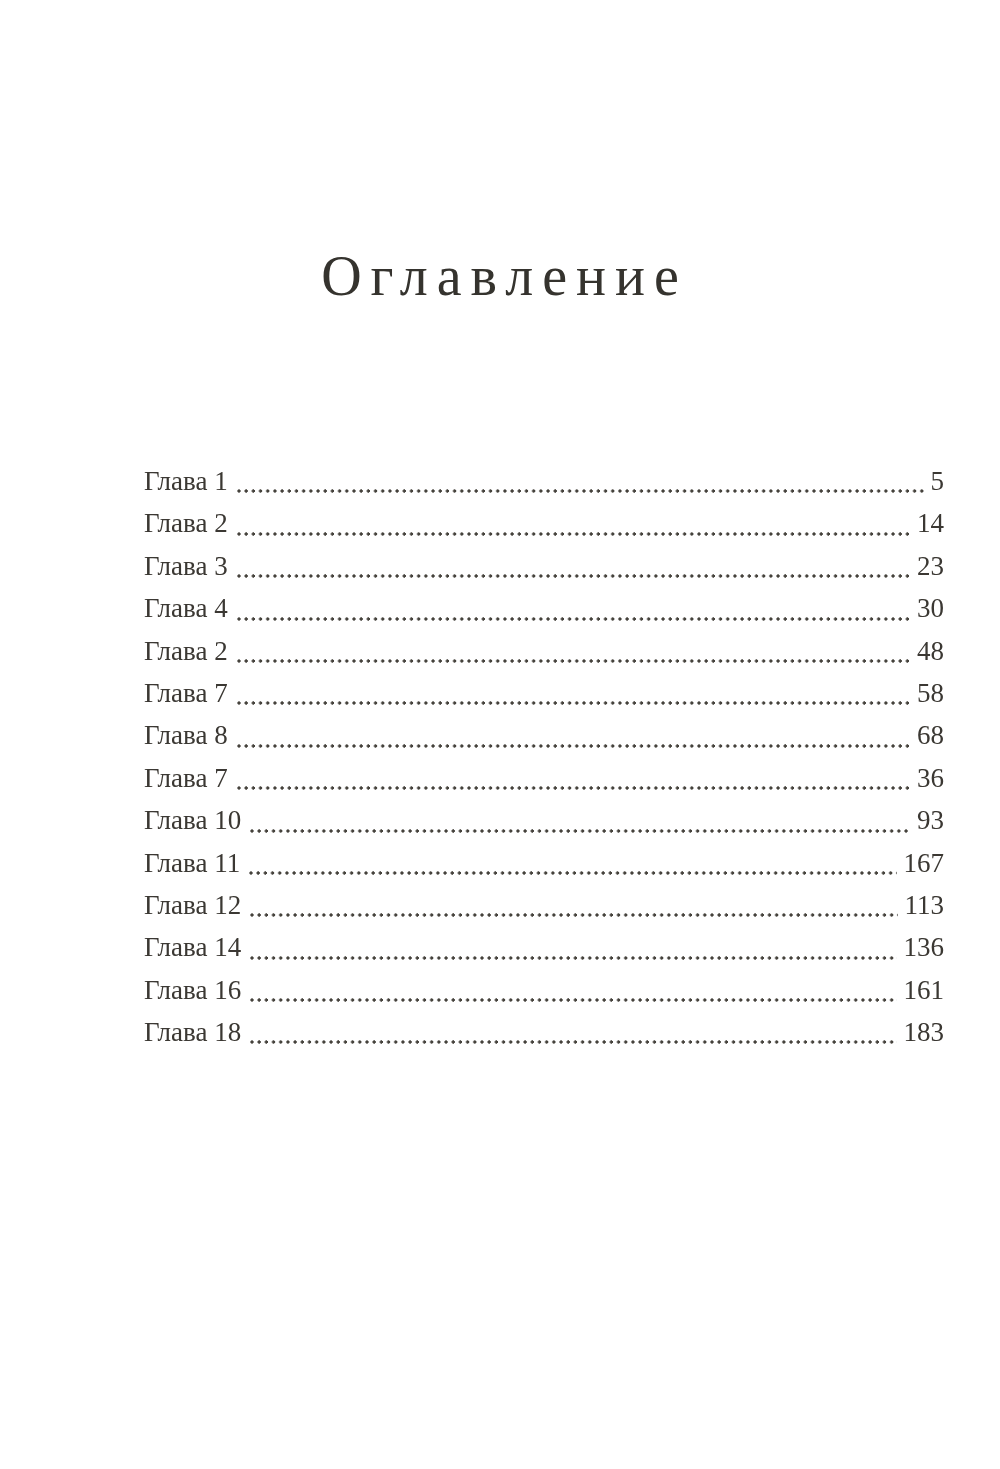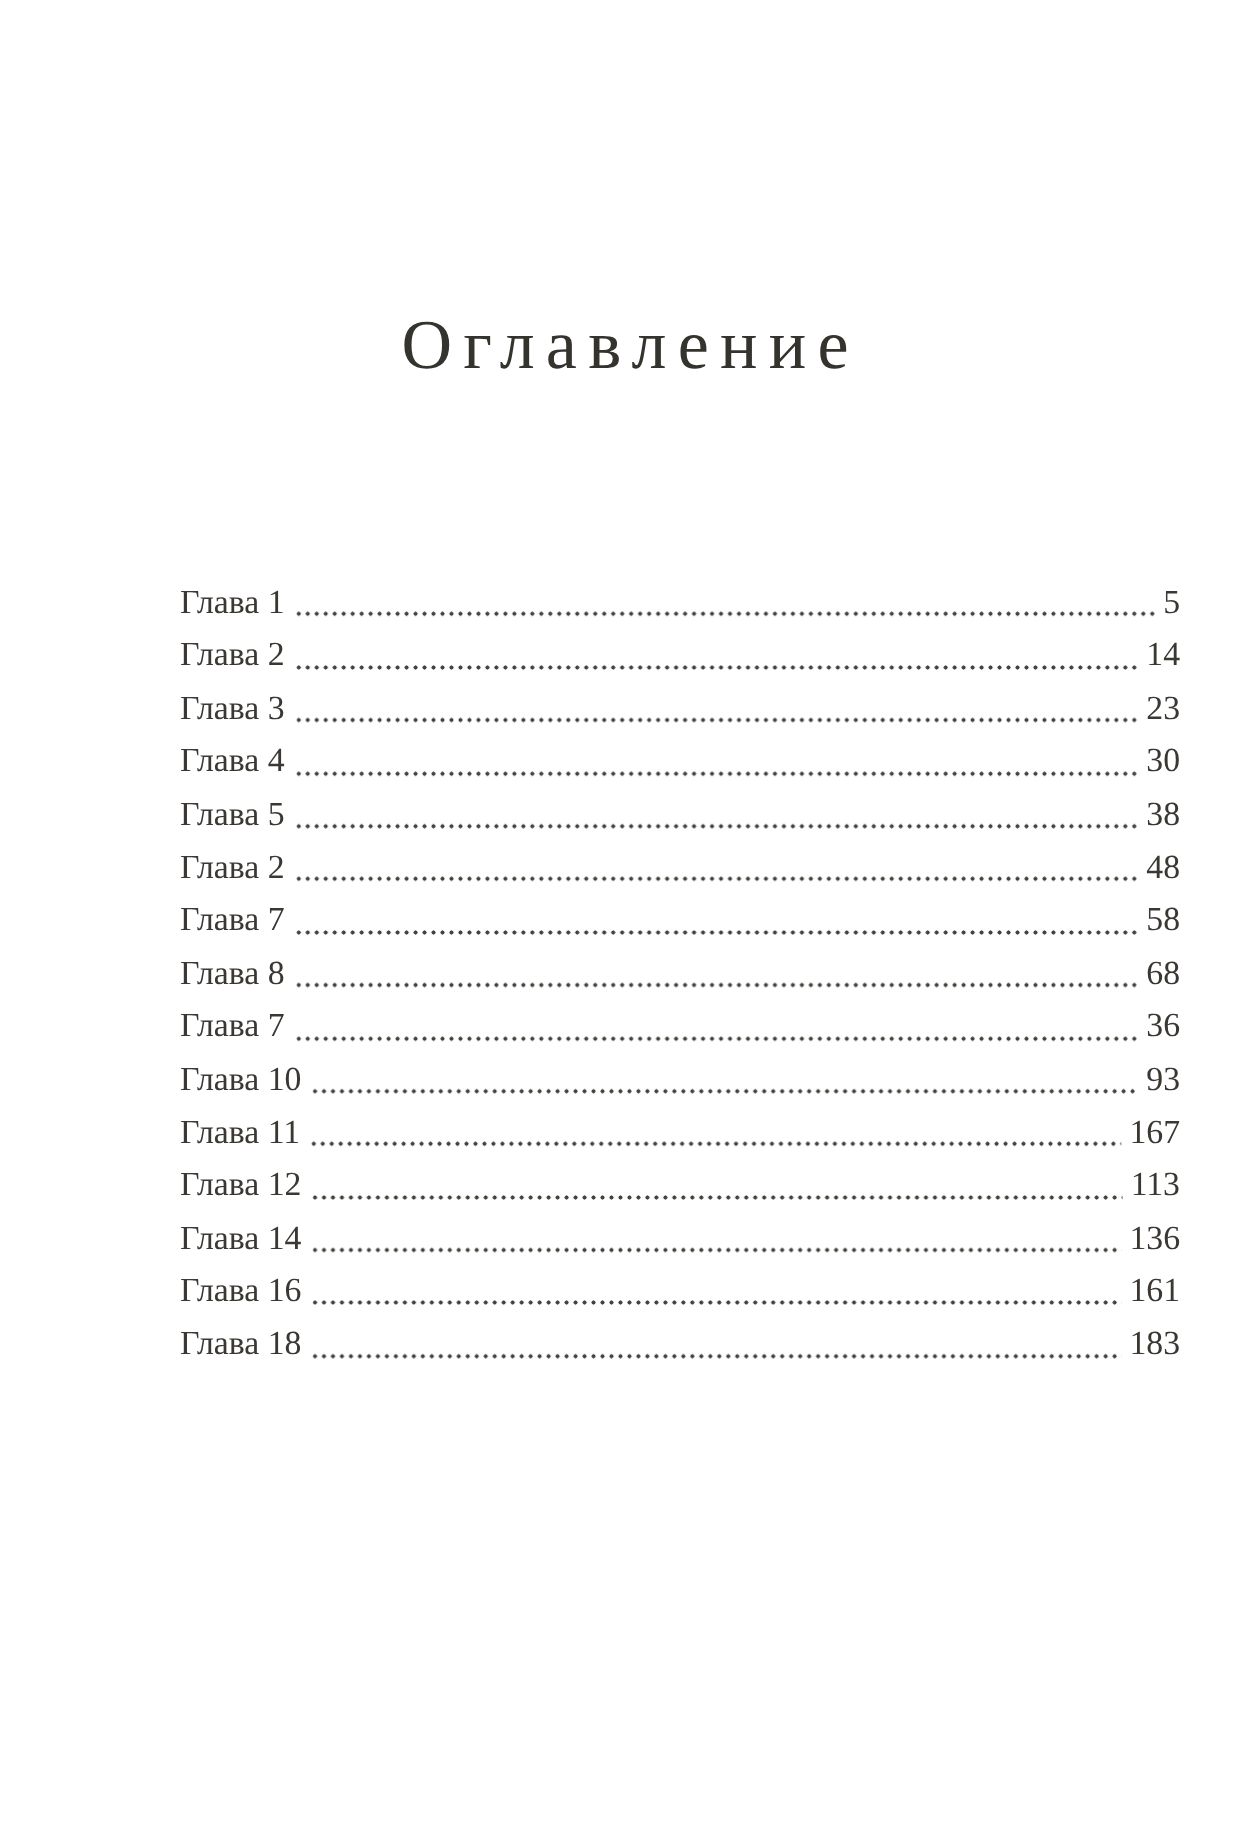--- a/index.html
+++ b/index.html
@@ -90,25 +90,20 @@
       <span class="toc-label">Глава 3</span>
       <span class="toc-leader"></span>
       <span class="toc-page">23</span>
     </div>
       <div class="toc-row">
       <span class="toc-label">Глава 4</span>
       <span class="toc-leader"></span>
       <span class="toc-page">30</span>
     </div>
       <div class="toc-row">
-      <span class="toc-label">Глава 5</span>
-      <span class="toc-leader"></span>
-      <span class="toc-page">38</span>
-    </div>
-      <div class="toc-row">
       <span class="toc-label">Глава 2</span>
       <span class="toc-leader"></span>
       <span class="toc-page">48</span>
     </div>
       <div class="toc-row">
       <span class="toc-label">Глава 7</span>
       <span class="toc-leader"></span>
       <span class="toc-page">58</span>
     </div>
       <div class="toc-row">

